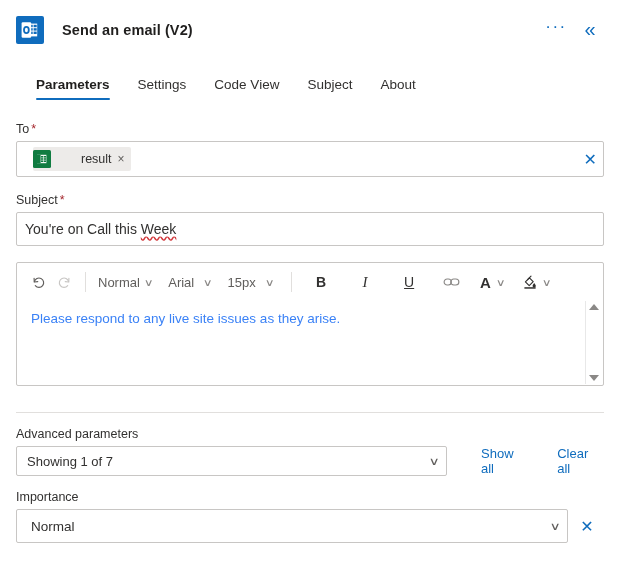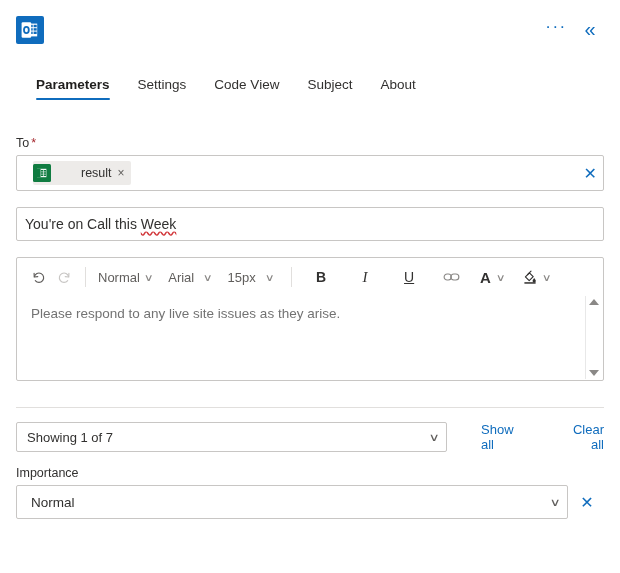--- a/index.html
+++ b/index.html
@@ -99,21 +99,21 @@
     right: 0;
     bottom: 0;
     height: 2.5px;
     background: #0F6CBD;
     border-radius: 2px;
   }
 
   
   .form {
     padding: 0 16px;
-    margin-top: 36px;
+    margin-top: 22px;
   }
   .field-label {
     font-size: 12.5px;
     color: #323130;
     margin-bottom: 5px;
     display: block;
   }
   .req { color: #a4262c; margin-left: 2px; }
 
   .row-with-clear {
@@ -260,21 +260,21 @@
     color: #8a8886;
     transform: scaleX(1.35);
   }
   .tb-bold { font-weight: bold; font-size: 14px; color: #323130; }
   .tb-italic { font-style: italic; font-family: "Liberation Serif", serif; font-size: 15px; color: #323130; }
   .tb-underline { text-decoration: underline; font-size: 14px; color: #323130; }
   .editor-content {
     flex: 1 1 auto;
     padding: 10px 14px;
     font-size: 13.5px;
-    color: #737373;
+    color: #3b82f6;
     overflow: hidden;
   }
   .editor-scrollbar {
     position: absolute;
     right: 1px;
     top: 38px;
     bottom: 1px;
     width: 17px;
     border-left: 1px solid #e8e8e8;
     display: flex;
@@ -329,21 +329,21 @@
     transform: scaleX(1.4);
     margin-left: 8px;
   }
   .link {
     color: #0F6CBD;
     font-size: 13px;
     cursor: pointer;
     text-decoration: none;
   }
   .link-showall { margin-left: 34px; }
-  .link-clearall { margin-left: 28px; text-align: right; }
+  .link-clearall { margin-left: 28px; }
 
   .importance-select {
     height: 34px;
     flex: 1 1 auto;
     font-size: 13.5px;
     padding-left: 14px;
   }
 </style>
 </head>
 <body>
@@ -356,20 +356,21 @@
       <rect x="13.6" y="4.8" width="3.1" height="2.4" fill="#0F6CBD"></rect>
       <rect x="9.6" y="8.2" width="3.1" height="2.4" fill="#0F6CBD"></rect>
       <rect x="13.6" y="8.2" width="3.1" height="2.4" fill="#0F6CBD"></rect>
       <rect x="9.6" y="11.6" width="3.1" height="2.4" fill="#0F6CBD"></rect>
       <rect x="13.6" y="11.6" width="3.1" height="2.4" fill="#0F6CBD"></rect>
       <rect x="1.6" y="2.2" width="9.6" height="15.6" rx="1.2" fill="#ffffff"></rect>
       <ellipse cx="6.4" cy="10" rx="3.3" ry="4.1" fill="#0F6CBD"></ellipse>
       <ellipse cx="6.4" cy="10" rx="1.5" ry="2.2" fill="#ffffff"></ellipse>
     </svg>
   </div>
+  <div class="header-title">Send an email (V2)</div>
   <div class="header-spacer"></div>
   <div class="header-btn ellipsis-btn">···</div>
   <div class="header-btn collapse-btn">«</div>
 </div>
 
 <div class="tabs">
   <div class="tab active">Parameters</div>
   <div class="tab">Settings</div>
   <div class="tab">Code View</div>
   <div class="tab">Subject</div>
@@ -397,20 +398,23 @@
           </svg>
         </span>
         <span class="token-label">result</span>
         <span class="token-remove">×</span>
       </span>
       <span class="to-clear">✕</span>
     </div>
   </div>
 
   <div class="field-group">
+    <label class="field-label">
+      <span>Subject</span><span class="req">*</span>
+    </label>
     <div class="input-box">
       <span class="subject-text"><span>You're on Call this </span><span class="spellcheck">Week</span></span>
     </div>
   </div>
 
   <div class="field-group">
     <div class="editor">
 
       <div class="toolbar">
         <div class="tb-btn">
@@ -470,20 +474,21 @@
       <div class="editor-scrollbar">
         <span class="sb-arrow sb-up"></span>
         <span class="sb-arrow sb-down"></span>
       </div>
     </div>
   </div>
 
   <div class="divider"></div>
 
   <div>
+    <label class="field-label">Advanced parameters</label>
     <div class="adv-row">
       <div class="select-box adv-select">
         <span>Showing 1 of 7</span>
         <span class="sel-chev">∨</span>
       </div>
       <span class="link link-showall">Show all</span>
       <span class="link link-clearall">Clear all</span>
     </div>
   </div>
 

